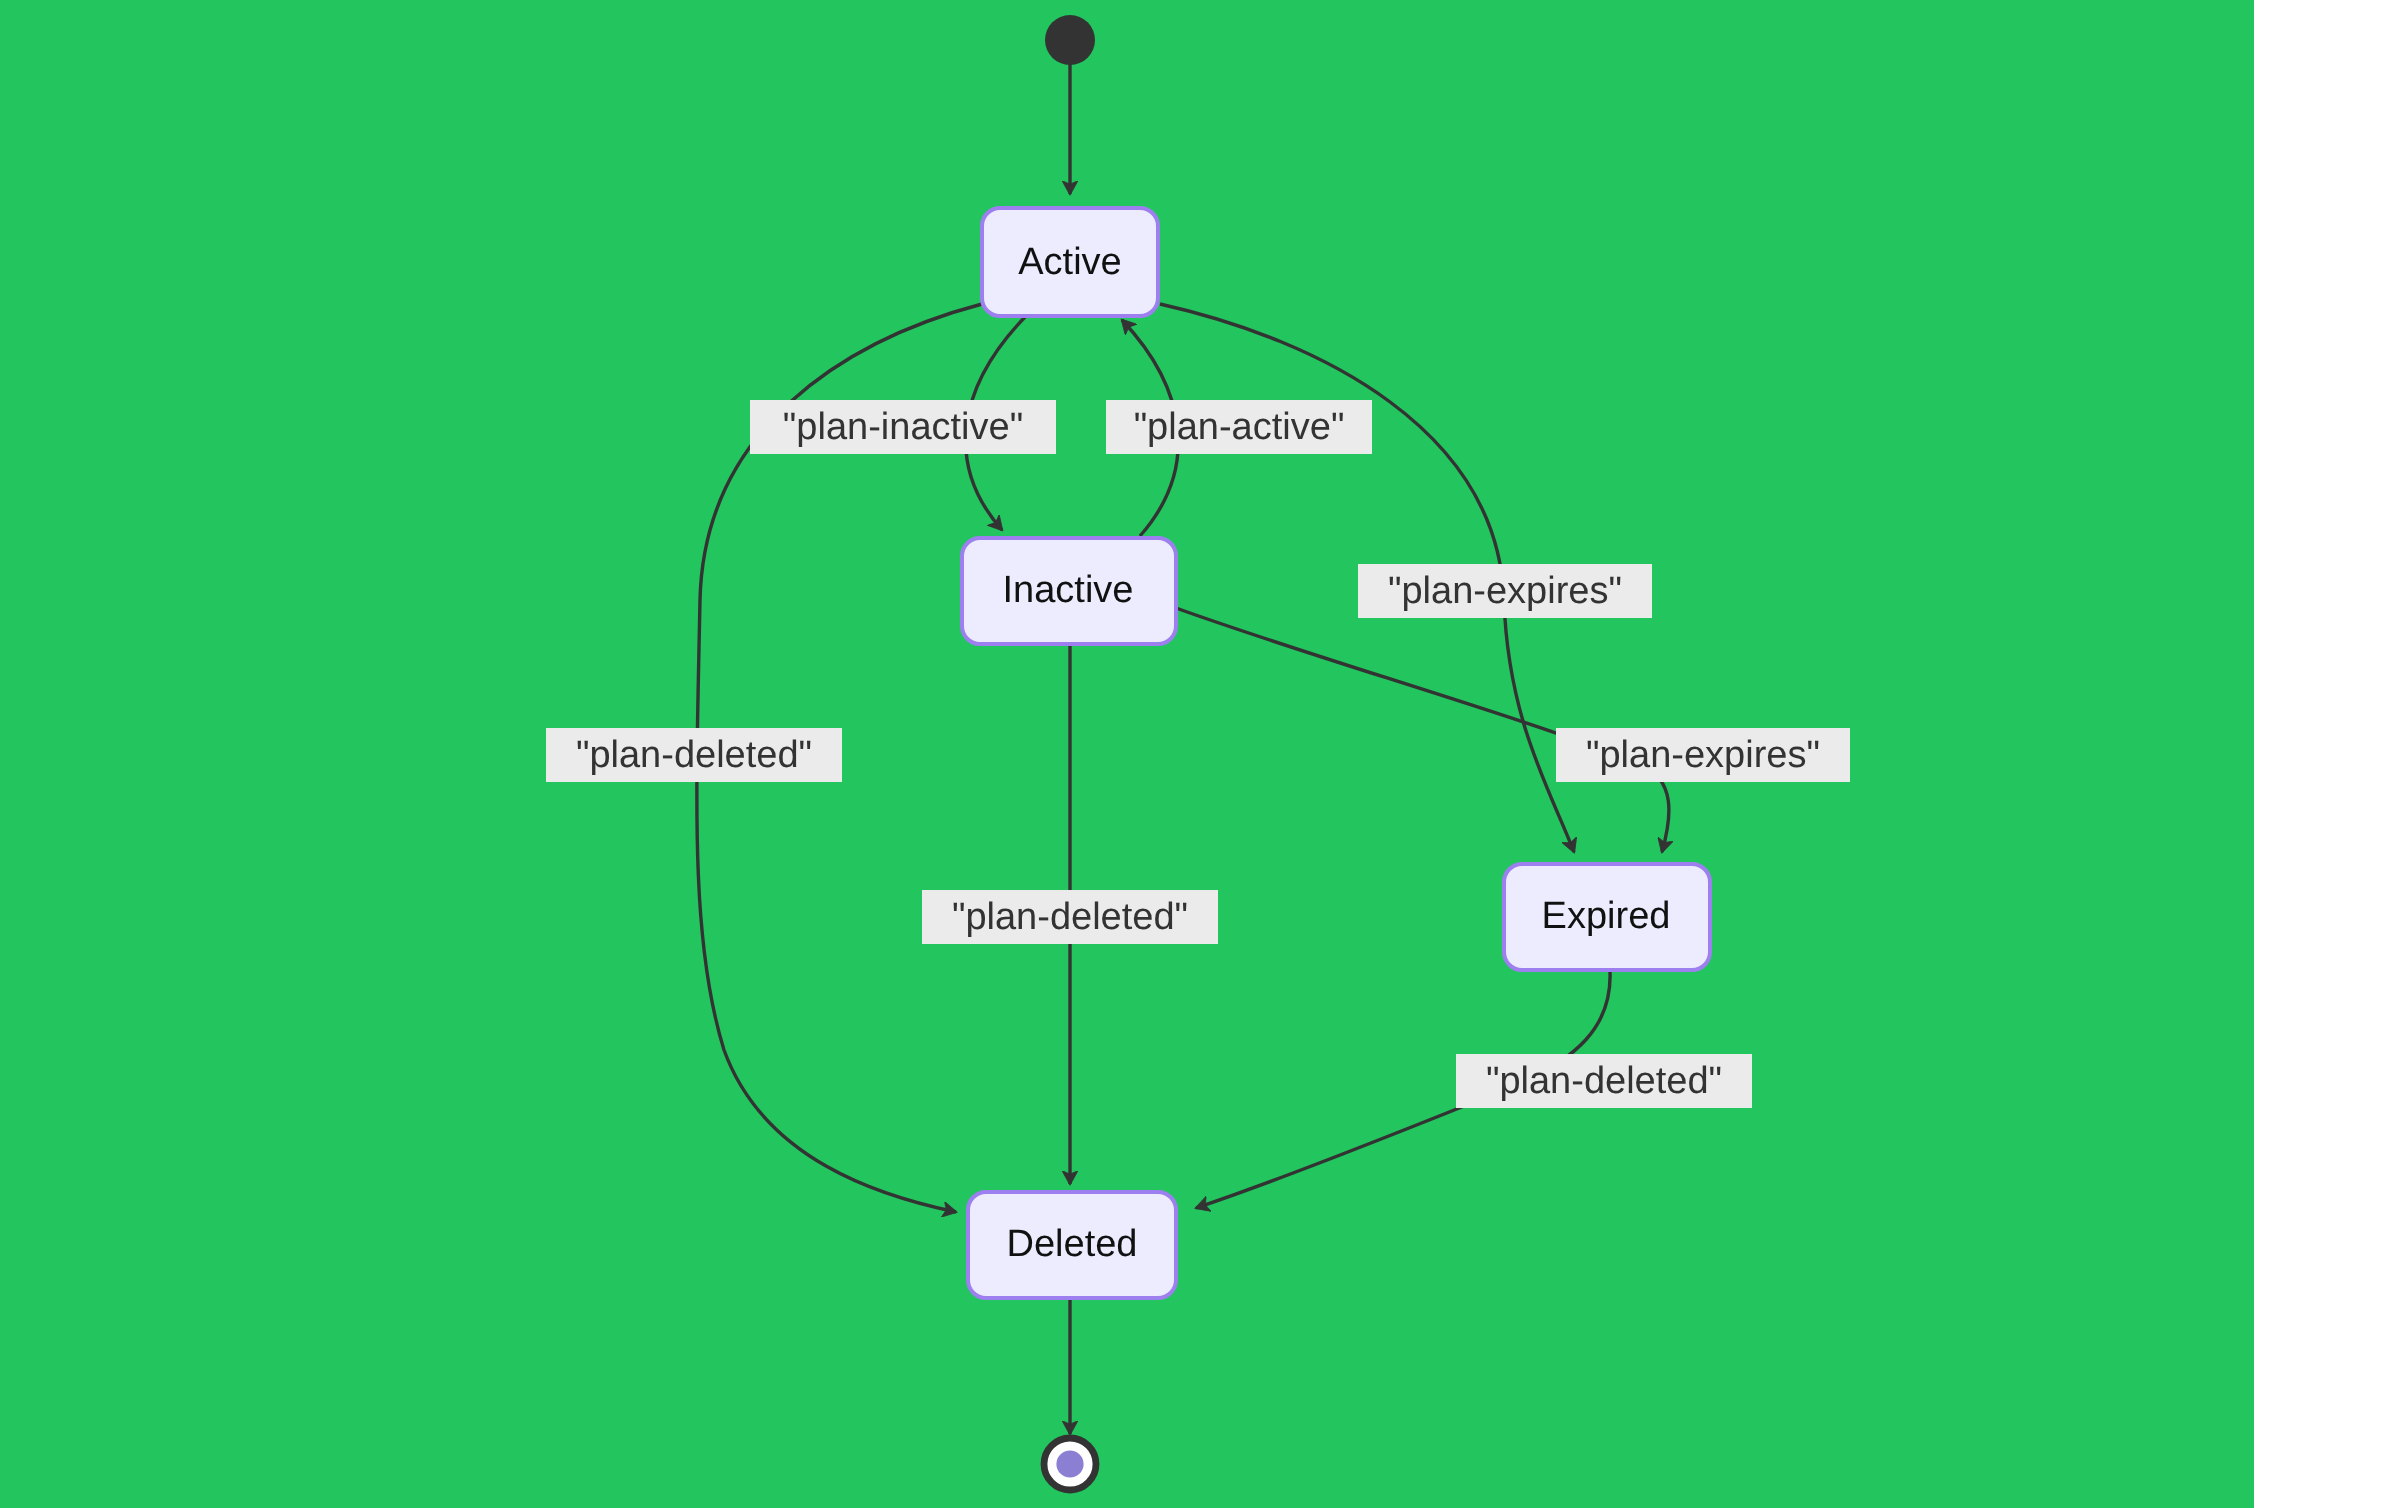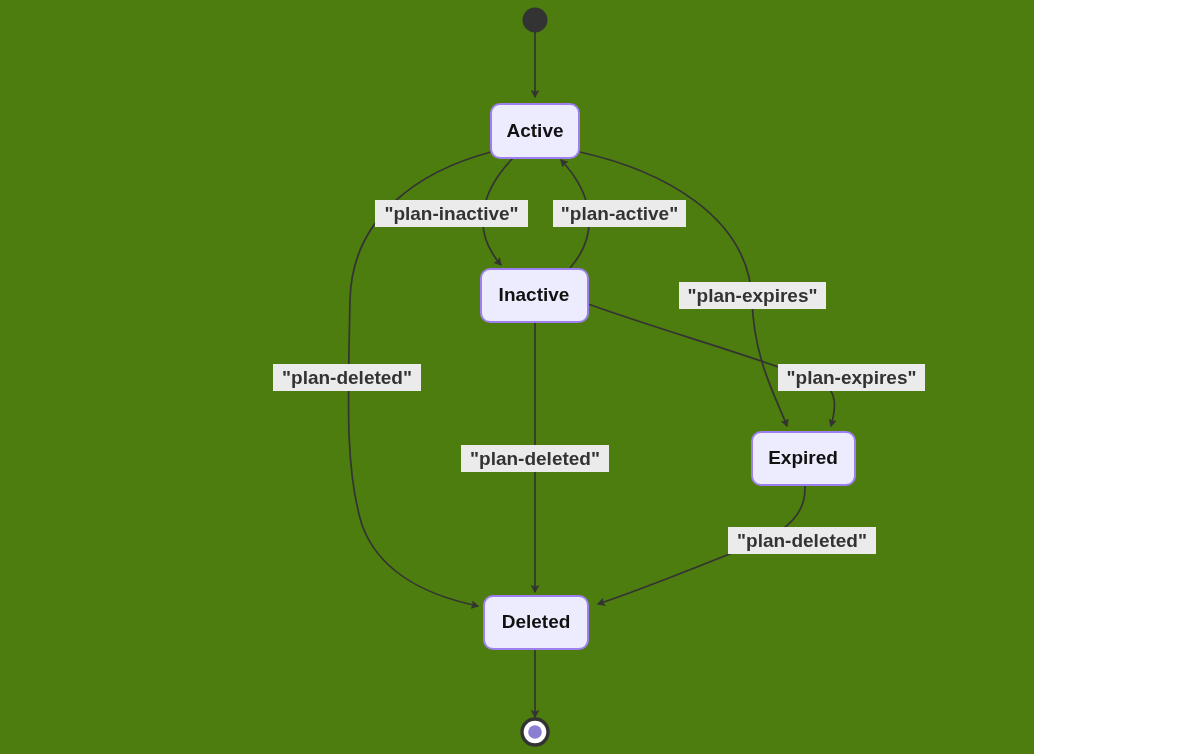--- a/index.html
+++ b/index.html
@@ -8,25 +8,24 @@
     background: #ffffff;
   }
   body {
     width: 1198px;
     height: 754px;
     font-family: "Liberation Sans", sans-serif;
     -webkit-font-smoothing: antialiased;
   }
   #diagram-root {
     position: relative;
-    width: 1034px;
+    width: 1127px;
     height: 754px;
     overflow: hidden;
-    background: #4d7c0f;
-    font-weight: bold;
+    background: #22c55e;
   }
   #diagram-svg {
     position: absolute;
     left: 0;
     top: 0;
     width: 1198px;
     height: 754px;
     display: block;
   }
   .state-label {

